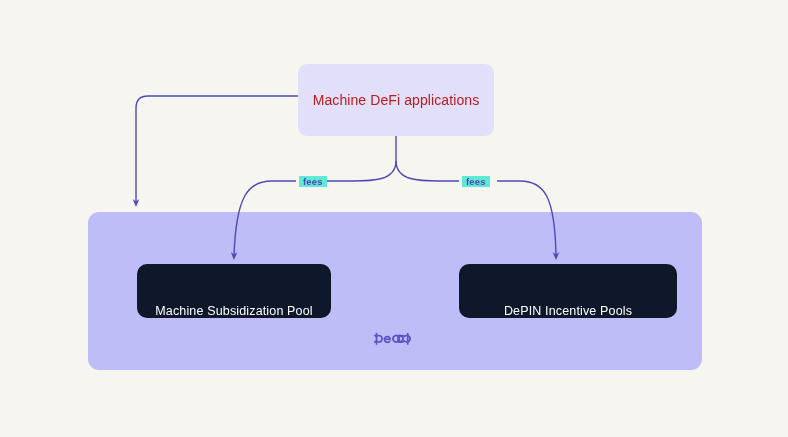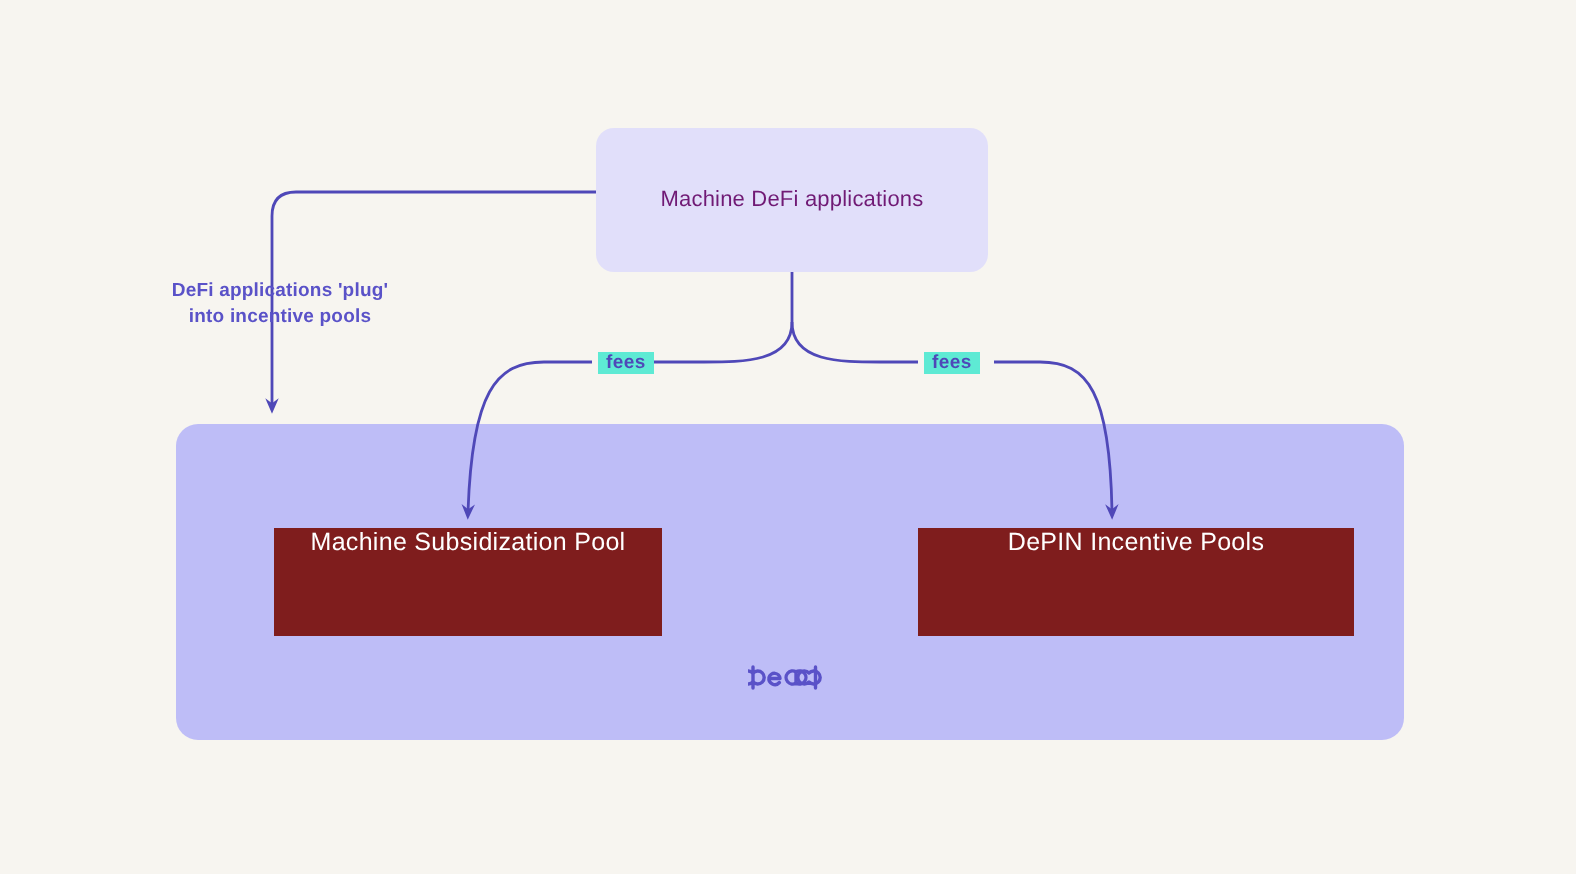--- a/index.html
+++ b/index.html
@@ -47,35 +47,35 @@
     width: 196px;
     height: 72px;
     background: #E1DFFA;
     border-radius: 9px;
     display: flex;
     align-items: center;
     justify-content: center;
     flex-direction: column;
   }
   .defi-box .line {
-    color: #701a75;
-    font-size: 11px;
+    color: #b91c1c;
+    font-size: 14px;
     line-height: 17px;
     letter-spacing: 0.1px;
     text-align: right;
     white-space: nowrap;
   }
 
   
   .dark-pool {
     position: absolute;
-    background: #7f1d1d;
-    border-radius: 0;
+    background: #0f172a;
+    border-radius: 10px;
     display: flex;
-    align-items: flex-start;
+    align-items: flex-end;
     justify-content: center;
   }
   .dark-pool .label {
     color: #FFFFFF;
     font-size: 12.5px;
     letter-spacing: 0.15px;
     white-space: nowrap;
   }
   #pool-left  { left: 137px; top: 264px; width: 194px; height: 54px; }
   #pool-right { left: 459px; top: 264px; width: 218px; height: 54px; }
@@ -137,24 +137,20 @@
     <path d="M 296,181 L 272,181 C 248,181 236,196 234,256" fill="none" stroke="#4F48B8" stroke-width="1.4" marker-end="url(#arrowhead)"></path>
 
     <path d="M 396,161 C 396,181 420,181 440,181 L 459,181" fill="none" stroke="#4F48B8" stroke-width="1.4"></path>
     <path d="M 497,181 L 520,181 C 544,181 555,196 556,256" fill="none" stroke="#4F48B8" stroke-width="1.4" marker-end="url(#arrowhead)"></path>
   </svg>
 
   <div class="defi-box">
     <div class="line">Machine DeFi applications</div>
   </div>
 
-  <div class="plug-note">
-    <div>DeFi applications 'plug'</div>
-    <div>into incentive pools</div>
-  </div>
 
   <div class="fee-label" id="fee-left">fees</div>
   <div class="fee-label" id="fee-right">fees</div>
 
   <div class="dark-pool" id="pool-left">
     <span class="label">Machine Subsidization Pool</span>
   </div>
   <div class="dark-pool" id="pool-right">
     <span class="label">DePIN Incentive Pools</span>
   </div>

